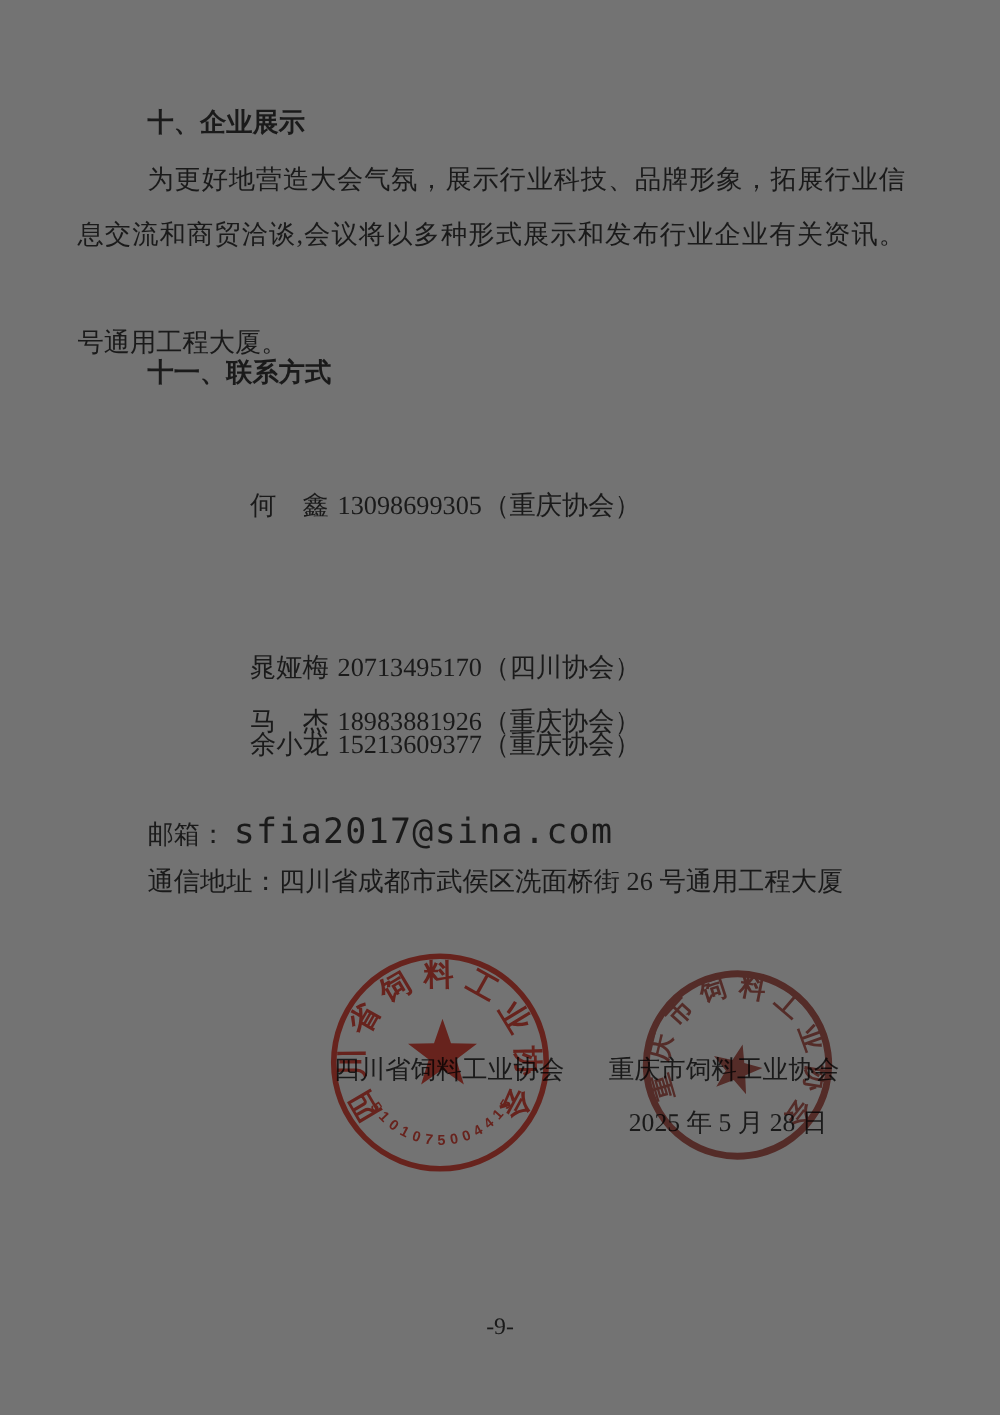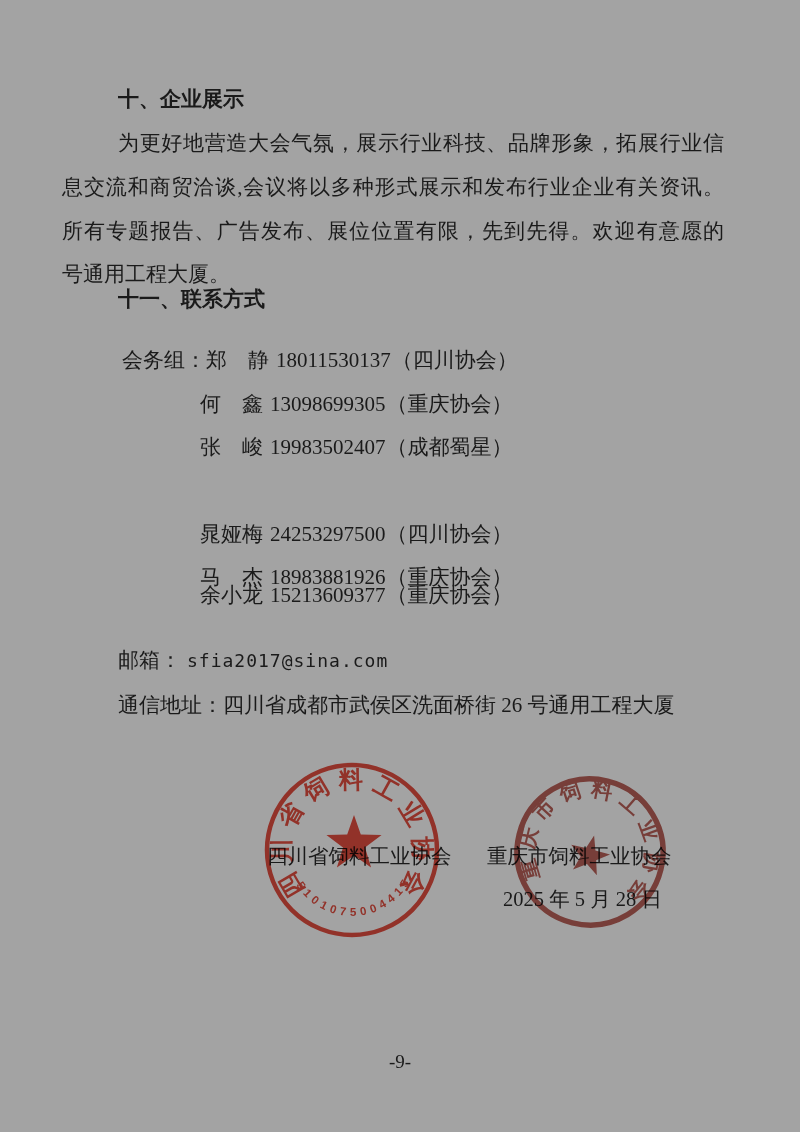--- a/index.html
+++ b/index.html
@@ -1,19 +1,19 @@
 <!DOCTYPE html>
 <html><head>
 <meta charset="utf-8">
 <style>
   html,body{margin:0;padding:0;background:#ffffff;}
   .page{
     position:relative;
     width:800px;height:1132px;
-    background:#a3a3a3;
+    background:#737373;
     overflow:hidden;
     font-family:"Liberation Serif","DejaVu Serif",serif;
     color:#141414;
   }
   .abs{position:absolute;}
   .h{
     font-family:"Liberation Sans","DejaVu Sans",sans-serif;
     font-weight:bold;
     font-size:21px;
     line-height:1;
@@ -32,21 +32,21 @@
     text-align:justify;
     text-align-last:justify;
     white-space:normal;
   }
   .jl.first{text-indent:56px;}
   .jl.last{text-align-last:left;}
   .contact .phone{margin-left:7px;}
   .contact .org{margin-left:1px;}
   .email-value{
     font-family:"DejaVu Sans Mono","Liberation Mono",monospace;
-    font-size:18px;letter-spacing:1px;margin-left:6px;
+    font-size:28px;letter-spacing:1px;margin-left:6px;
   }
   .sig{font-size:20.5px;line-height:1.1;white-space:nowrap;color:#1a1a1a;}
   .pagenum{
     left:0;width:800px;top:1051px;
     text-align:center;font-size:19px;color:#1a1a1a;
   }
   .seal{
     mix-blend-mode:multiply;
     pointer-events:none;
   }
@@ -57,36 +57,29 @@
 </style>
 </head>
 <body>
 
 <div class="page">
 
   <div class="h abs" style="left:118px;top:88px">十、企业展示</div>
 
   <div class="jl first abs" style="top:132px">为更好地营造大会气氛，展示行业科技、品牌形象，拓展行业信</div>
   <div class="jl abs" style="top:176px">息交流和商贸洽谈,会议将以多种形式展示和发布行业企业有关资讯。</div>
-  <div class="jl abs" style="top:220px">所有专题报告、广告发布、展位位置有限，先到先得。欢迎有意愿的</div>
   <div class="jl last abs" style="top:263px">号通用工程大厦。</div>
 
   <div class="h abs" style="left:118px;top:288px">十一、联系方式</div>
 
-  <div class="bl contact abs" style="left:122px;top:349px">
-    <span>会务组：</span><span>郑　静</span><span class="phone">18011530137</span><span class="org">（四川协会）</span>
-  </div>
   <div class="bl contact abs" style="left:200px;top:393px">
     <span>何　鑫</span><span class="phone">13098699305</span><span class="org">（重庆协会）</span>
   </div>
-  <div class="bl contact abs" style="left:200px;top:436px">
-    <span>张　峻</span><span class="phone">19983502407</span><span class="org">（成都蜀星）</span>
-  </div>
   <div class="bl contact abs" style="left:200px;top:523px">
-    <span>晁娅梅</span><span class="phone">24253297500</span><span class="org">（四川协会）</span>
+    <span>晁娅梅</span><span class="phone">20713495170</span><span class="org">（四川协会）</span>
   </div>
   <div class="bl contact abs" style="left:200px;top:566px">
     <span>马　杰</span><span class="phone">18983881926</span><span class="org">（重庆协会）</span>
   </div>
   <div class="bl contact abs" style="left:200px;top:584px">
     <span>余小龙</span><span class="phone">15213609377</span><span class="org">（重庆协会）</span>
   </div>
 
   <div class="bl abs" style="left:118px;top:649px">
     <span>邮箱：</span><span class="email-value">sfia2017@sina.com</span>

